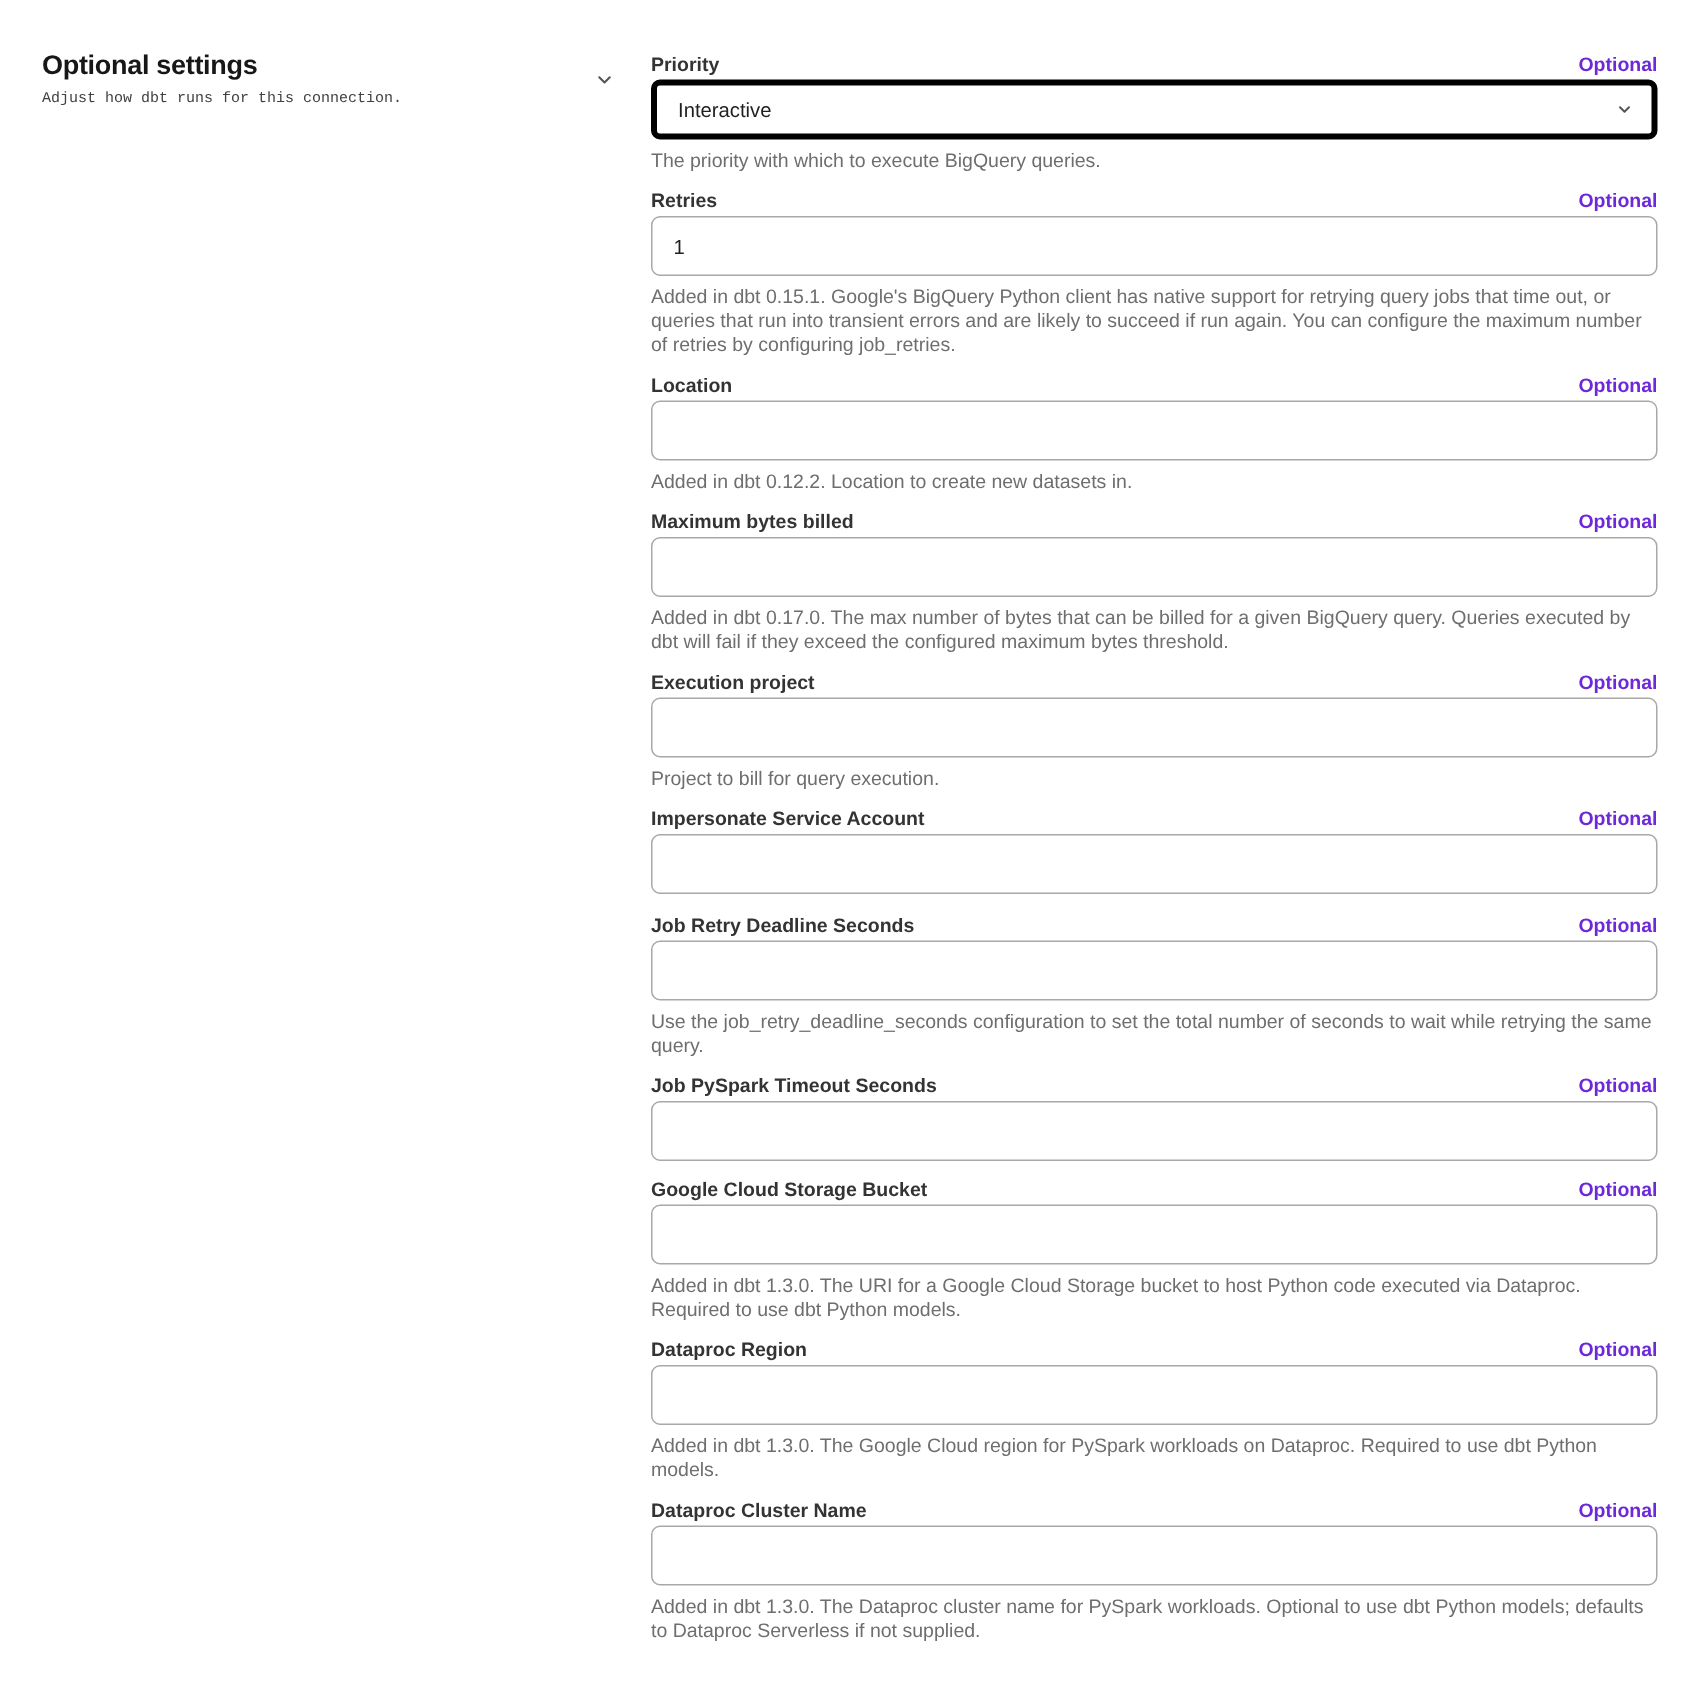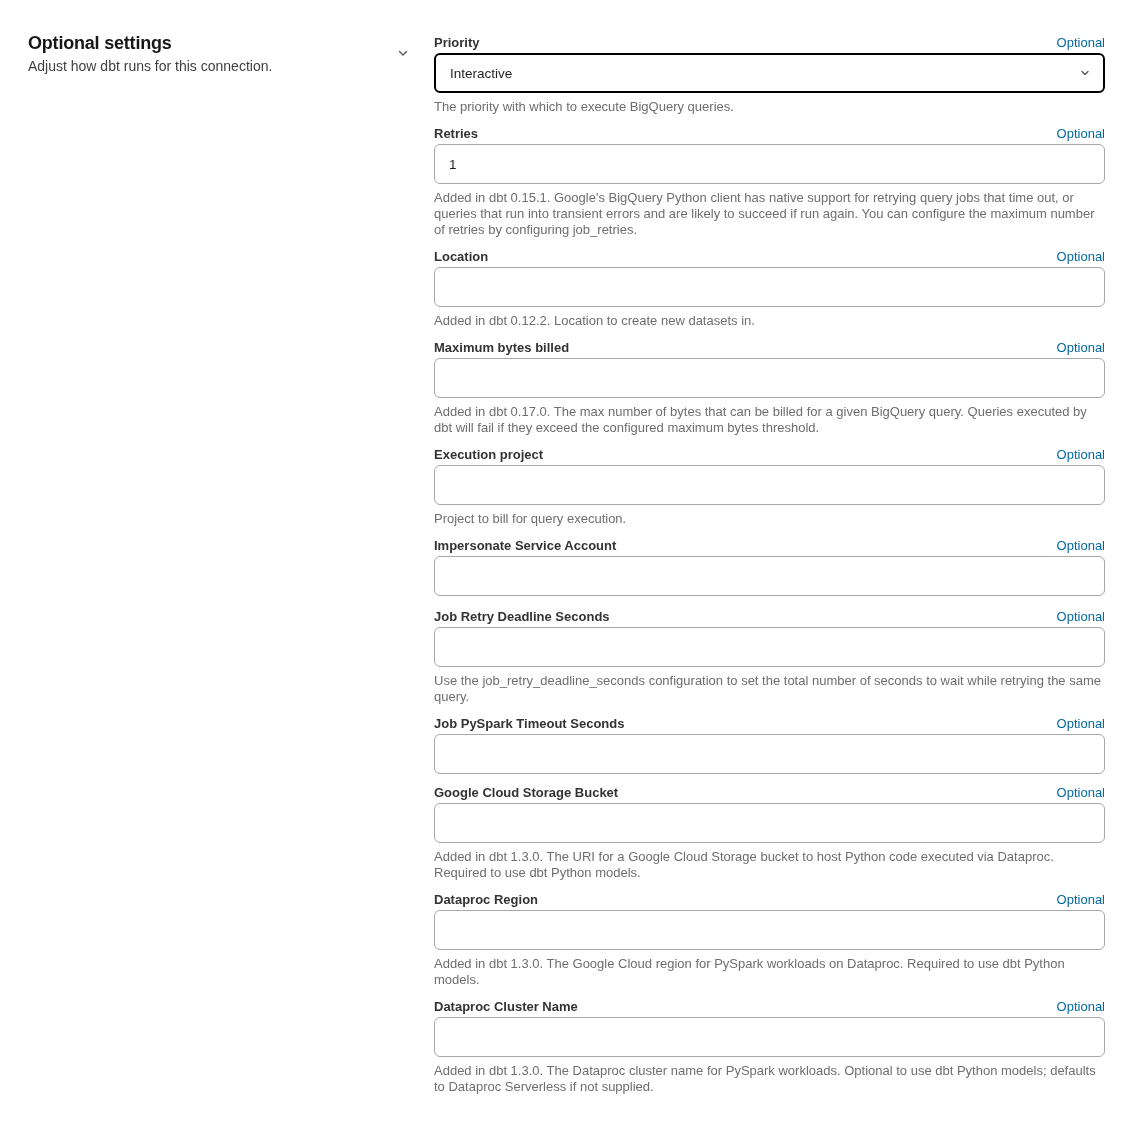--- a/index.html
+++ b/index.html
@@ -28,23 +28,24 @@
   .section-title {
     margin: 0;
     font-size: 18px;
     font-weight: 700;
     letter-spacing: -0.2px;
     color: #171717;
     line-height: 22px;
   }
   .section-subtitle {
     margin: 4px 0 0 0;
-    font-size: 14px;
+    font-size: 10px;
     color: #3f3f3f;
     line-height: 17px;
+    font-family: Liberation Mono, monospace;
   }
   .collapse-toggle {
     margin-top: 14px;
     cursor: pointer;
     display: inline-flex;
     color: #555;
   }
   
   .right-col {
     width: 671px;
@@ -59,42 +60,42 @@
     margin-bottom: 3px;
   }
   .field-label {
     font-size: 13px;
     font-weight: 700;
     color: #333333;
     line-height: 14px;
   }
   .field-tag {
     font-size: 13px;
-    font-weight: 400;
-    color: #0369a1;
+    font-weight: 700;
+    color: #6d28d9;
     line-height: 14px;
     text-align: center;
   }
   .text-input {
     width: 100%;
     height: 40px;
     border: 1px solid #a8a8a8;
     border-radius: 6px;
     padding: 0 14px;
     font-family: "Liberation Sans", sans-serif;
     font-size: 13.5px;
     color: #1f1f1f;
     background: #fff;
     outline: none;
   }
   .select-control {
     position: relative;
     width: 100%;
     height: 40px;
-    border: 2px solid #000000;
+    border: 4px solid #000000;
     border-radius: 6px;
     background: #fff;
     display: flex;
     align-items: center;
     padding: 0 34px 0 14px;
     font-size: 13.5px;
     color: #1f1f1f;
     cursor: pointer;
   }
   .select-chevron {

